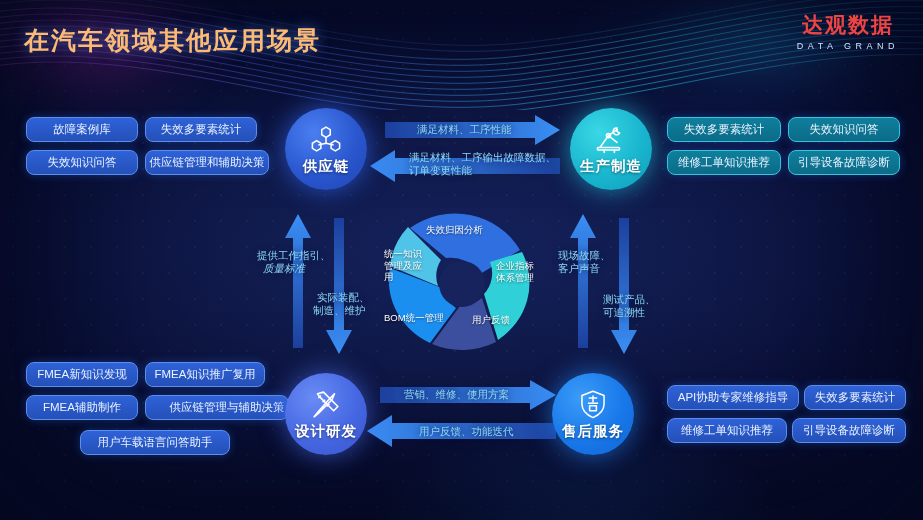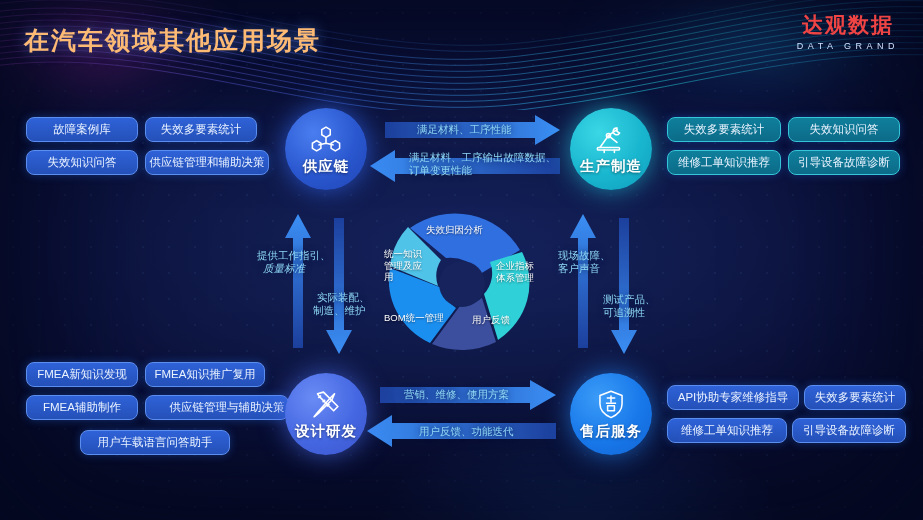--- a/index.html
+++ b/index.html
@@ -227,19 +227,19 @@
 
 <div class="node n-design" style="left:285px;top:373px;">
   <svg class="ic" viewBox="0 0 40 40" fill="none" stroke="#fff" stroke-width="1.9" stroke-linejoin="round">
     <path d="M10 8 l7 -2 L34 23 l-5 5 L12 11 z"></path>
     <path d="M14 10 l-3 3 M19 15 l-3 3 M24 20 l-3 3"></path>
     <path d="M30 8 l-5 5 L10 30 l-4 5 5 -4 16 -16 z"></path>
   </svg>
   <div class="lbl">设计研发</div>
 </div>
 
-<div class="node n-after" style="left:570px;top:373px;">
+<div class="node n-after" style="left:552px;top:373px;">
   <svg class="ic" viewBox="0 0 40 40" fill="none" stroke="#fff" stroke-width="1.8" stroke-linejoin="round">
     <path d="M20 5 L33 10 v10 c0 8 -6 13 -13 16 -7 -3 -13 -8 -13 -16 V10 z"></path>
     <path d="M15 13 h10 M20 10 v8 M14 19 h12 M16 22 h8 v6 h-8 z"></path>
   </svg>
   <div class="lbl">售后服务</div>
 </div>
 
 </body></html>

